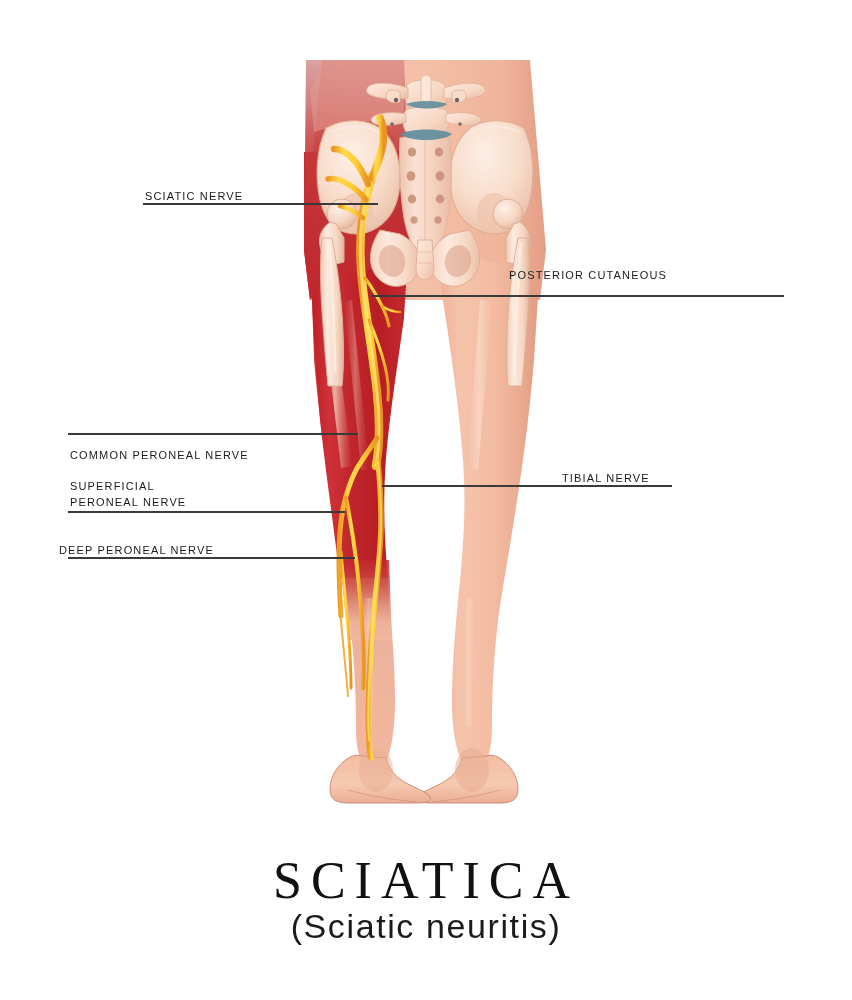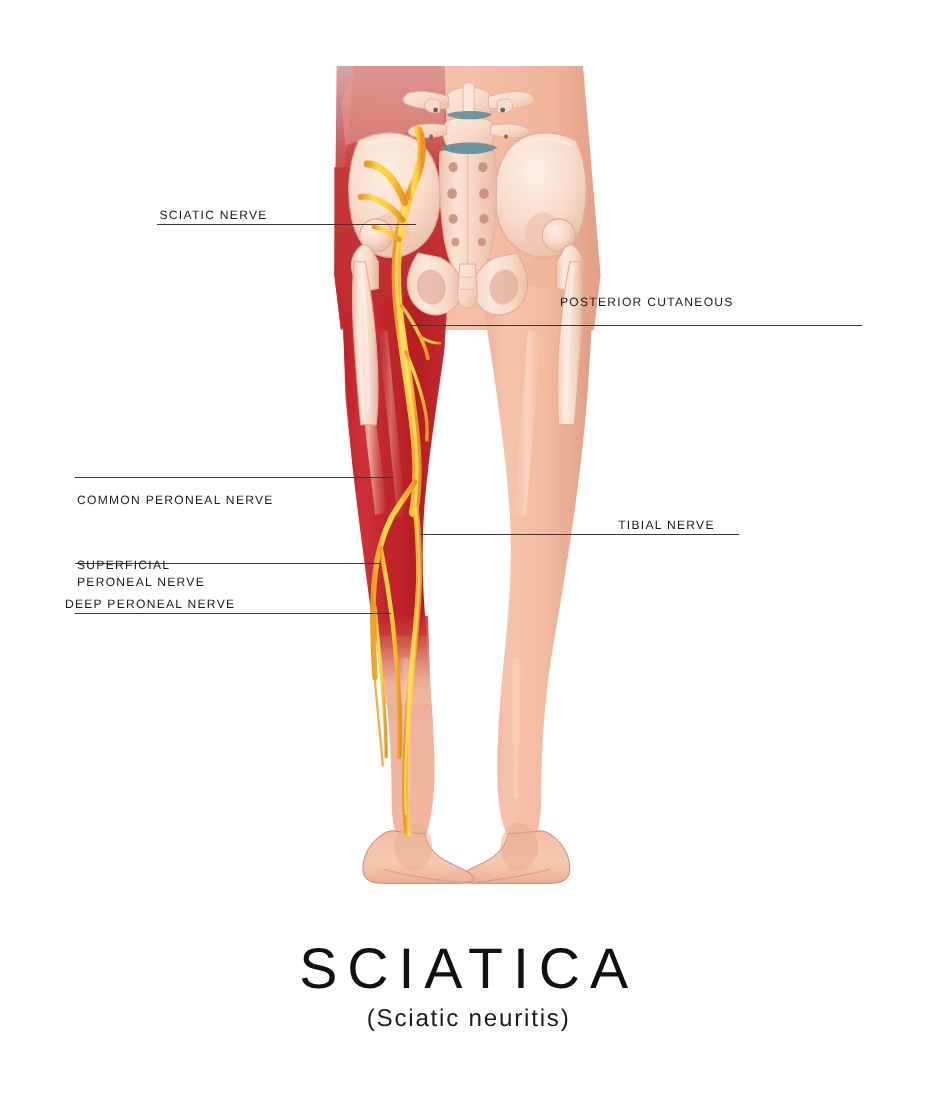--- a/index.html
+++ b/index.html
@@ -38,30 +38,30 @@
   }
   .label .l2 { display: block; }
 
   .title-block {
     position: absolute;
     left: 0;
     right: 0;
     text-align: center;
   }
   .title-main {
-    font-family: Liberation Sans, sans-serif;
+    font-family: Liberation Serif, serif;
     font-size: 52px;
     letter-spacing: 9px;
     color: #111111;
     font-weight: 400;
     line-height: 58px;
   }
   .title-sub {
     font-family: "Liberation Sans", sans-serif;
-    font-size: 22px;
+    font-size: 34px;
     letter-spacing: 1.6px;
     color: #1b1b1b;
     font-weight: 400;
     line-height: 32px;
   }
 </style>
 </head>
 <body>
 
 <div id="figure">
@@ -428,21 +428,21 @@
 </div>
 
 <div class="label" style="left:70px; top:418px;margin-top:29px;">
   <span>COMMON PERONEAL NERVE</span>
 </div>
 
 <div class="label" style="left:562px; top:470px;text-align:right;">
   <span>TIBIAL NERVE</span>
 </div>
 
-<div class="label" style="left:70px; top:478px;margin-top:28px;">
+<div class="label" style="left:70px; top:478px;">
   <span>SUPERFICIAL</span>
   <span class="l2">PERONEAL NERVE</span>
 </div>
 
 <div class="label" style="left:59px; top:542px;">
   <span>DEEP PERONEAL NERVE</span>
 </div>
 
 <div class="title-block" style="top:852px;">
   <div class="title-main">SCIATICA</div>

